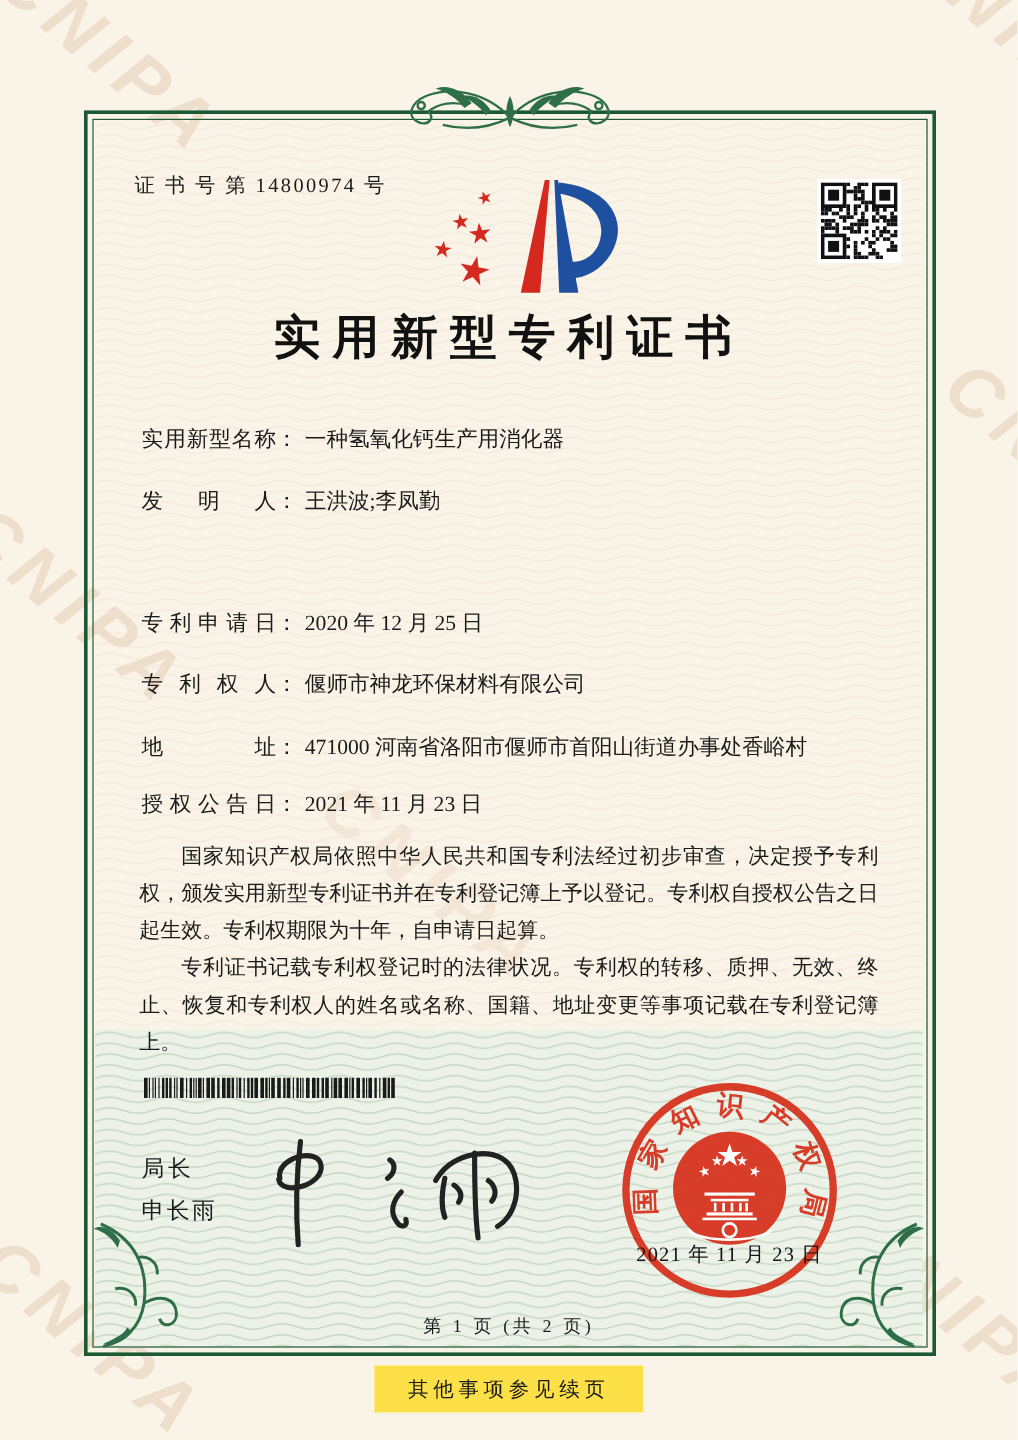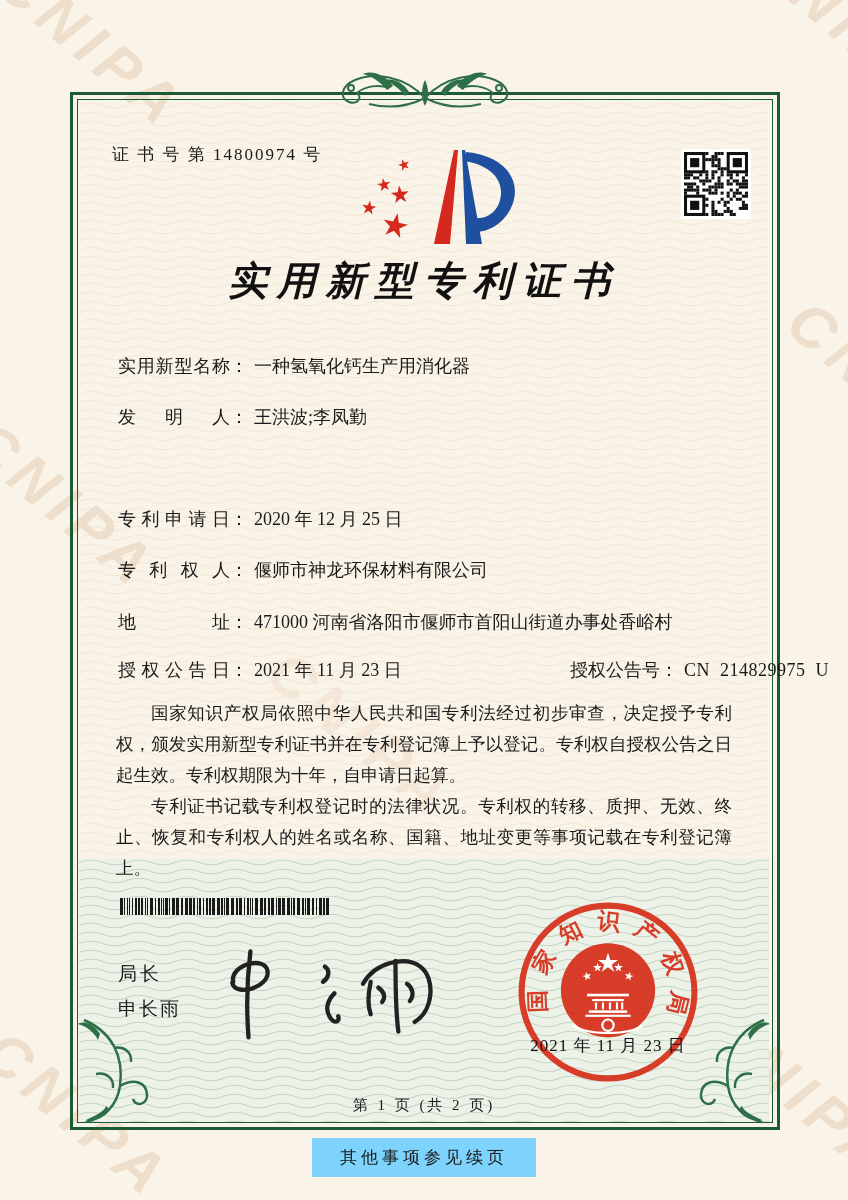--- a/index.html
+++ b/index.html
@@ -15,40 +15,40 @@
   .waves-all{position:absolute;left:79px;top:101px;z-index:1;opacity:.45;}
   .waves{position:absolute;left:79px;top:858px;z-index:1;}
   .ornament-top{position:absolute;left:305px;top:64px;z-index:3;}
   .ornament-bl{position:absolute;left:76px;top:1014px;z-index:3;}
   .ornament-br{position:absolute;left:682px;top:1014px;z-index:3;}
   .cert-no{position:absolute;left:112px;top:143px;font-size:17px;letter-spacing:2px;z-index:2;}
   .logo{position:absolute;left:338px;top:138px;z-index:2;}
   .qr{position:absolute;left:681px;top:149px;width:64px;height:64px;background:#fff;
       padding:3px;z-index:2;}
   .title{position:absolute;left:0;width:848px;top:254px;text-align:center;font-size:39px;
-      font-weight:bold;letter-spacing:10px;color:#111;z-index:2;font-style:italic;}
+      font-weight:bold;letter-spacing:10px;color:#111;z-index:2;}
   .row{position:absolute;left:118px;font-size:18px;z-index:2;white-space:nowrap;}
   .flabel{display:inline-block;width:112px;text-align:justify;text-align-last:justify;vertical-align:bottom;}
   .fvalue{margin-left:6px;}
   .num{word-spacing:5px;letter-spacing:.5px;}
   .pair2{position:absolute;left:452px;top:0;}
   .body-text{position:absolute;left:116px;top:698px;width:616px;font-size:17.5px;
       line-height:31px;text-align:justify;z-index:2;}
   .body-text p{margin:0;text-indent:2em;}
   .barcode{position:absolute;left:118px;top:898px;z-index:2;}
   .sig-title{position:absolute;left:118px;top:961px;font-size:19px;letter-spacing:3px;z-index:2;}
   .sig-name{position:absolute;left:118px;top:996px;font-size:19px;letter-spacing:2px;z-index:2;text-align:center;}
   .sig-script{position:absolute;left:215px;top:938px;z-index:2;}
   .seal{position:absolute;left:512px;top:896px;z-index:2;opacity:.95;}
   .seal-date{position:absolute;left:516px;top:1034px;width:184px;text-align:center;
       font-size:17px;letter-spacing:1px;color:#141414;z-index:4;}
   .page-info{position:absolute;left:0;width:848px;top:1096px;text-align:center;
       font-size:15px;letter-spacing:3px;z-index:2;}
   .footer-note{position:absolute;left:50%;transform:translateX(-50%);top:1138px;
-      background:#7dd3fc;padding:8px 28px;font-size:17px;letter-spacing:4px;z-index:2;}
+      background:#fde047;padding:8px 28px;font-size:17px;letter-spacing:4px;z-index:2;}
 </style>
 </head>
 <body>
 
 <div class="page">
 
   <div class="wm" style="left:-20px;top:10px;">CNIPA</div>
   <div class="wm" style="left:735px;top:-12px;">CNIPA</div>
   <div class="wm" style="left:-48px;top:470px;">CNIPA</div>
   <div class="wm" style="left:770px;top:350px;">CNIPA</div>
@@ -293,23 +293,20 @@
     <span class="flabel">专利申请日</span><span>：</span><span class="fvalue">2020 年 12 月 25 日</span>
   </div>
   <div class="row" style="top:558px;">
     <span class="flabel">专利权人</span><span>：</span><span class="fvalue">偃师市神龙环保材料有限公司</span>
   </div>
   <div class="row" style="top:610px;">
     <span class="flabel">地址</span><span>：</span><span class="fvalue">471000 河南省洛阳市偃师市首阳山街道办事处香峪村</span>
   </div>
   <div class="row" style="top:658px;width:612px;">
     <span class="flabel">授权公告日</span><span>：</span><span class="fvalue">2021 年 11 月 23 日</span>
-    <span class="pair2">
-      <span>授权公告号</span><span>：</span><span class="fvalue num">CN 214829975 U</span>
-    </span>
   </div>
 
   <div class="body-text">
     <p>国家知识产权局依照中华人民共和国专利法经过初步审查，决定授予专利权，颁发实用新型专利证书并在专利登记簿上予以登记。专利权自授权公告之日起生效。专利权期限为十年，自申请日起算。</p>
     <p>专利证书记载专利权登记时的法律状况。专利权的转移、质押、无效、终止、恢复和专利权人的姓名或名称、国籍、地址变更等事项记载在专利登记簿上。</p>
   </div>
 
   <svg class="barcode" id="bcsvg" width="218" height="17" viewBox="0 0 218 17">
       <rect x="2" y="0" width="3" height="17" fill="#1a1a1a"></rect>
       <rect x="6" y="0" width="1" height="17" fill="#1a1a1a"></rect>

